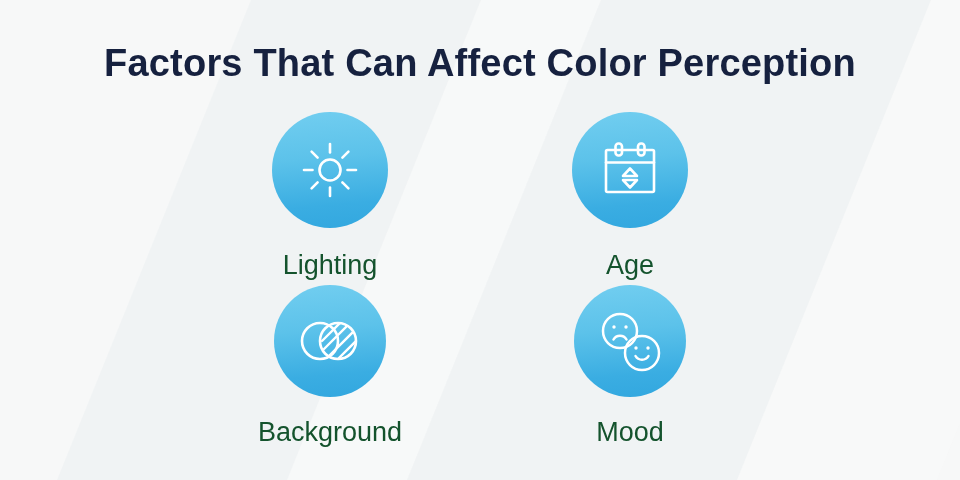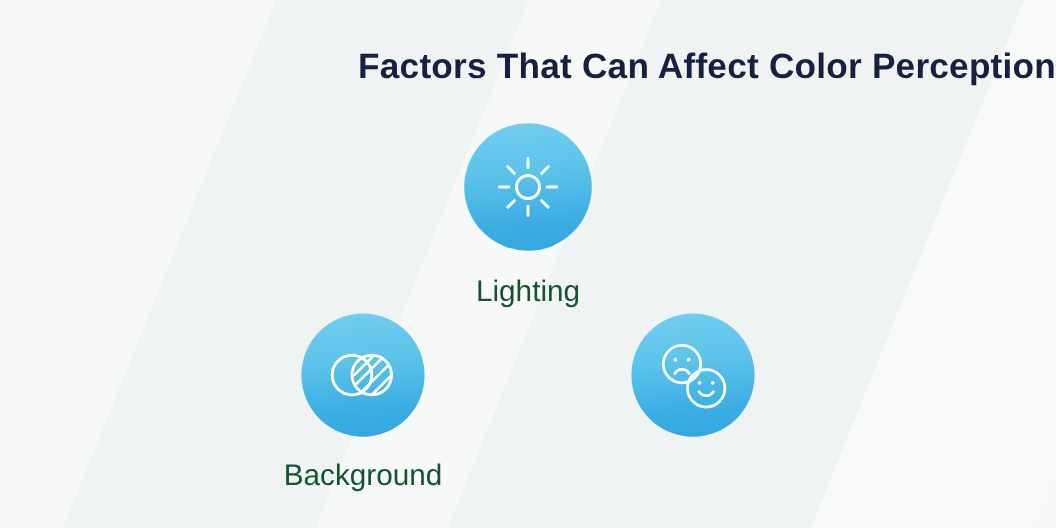--- a/index.html
+++ b/index.html
@@ -34,22 +34,22 @@
   .band-b { left: 380px;  width: 120px; background: #f6f8f8; opacity: .9; }
   .band-c { left: 500px;  width: 330px; background: #eef2f3; opacity: .75; }
   .band-d { left: 830px;  width: 200px; background: #f7f8f8; opacity: .9; }
 
   
   .title {
     position: absolute;
     top: 42px;
     left: 0;
     width: 960px;
-    text-align: right;
-    font-size: 32px;
+    text-align: center;
+    font-size: 38px;
     font-weight: bold;
     letter-spacing: .2px;
     color: #16213f;
   }
 
   
   .row {
     position: absolute;
     left: 0;
     width: 960px;
@@ -117,20 +117,38 @@
             <line x1="11.6" y1="11.6" x2="17.6" y2="17.6"></line>
             <line x1="42.4" y1="42.4" x2="48.4" y2="48.4"></line>
             <line x1="48.4" y1="11.6" x2="42.4" y2="17.6"></line>
             <line x1="17.6" y1="42.4" x2="11.6" y2="48.4"></line>
           </svg>
         </span>
       </div>
       <div class="label">Lighting</div>
     </div>
 
+    <div class="item">
+      <div class="badge">
+        <span>
+          <svg width="62" height="60" viewBox="0 0 62 60" fill="none" stroke="#ffffff" stroke-width="2.6" stroke-linejoin="round" stroke-linecap="round">
+
+            <rect x="7" y="10" width="48" height="42" rx="1.5"></rect>
+            <line x1="7" y1="22.5" x2="55" y2="22.5"></line>
+
+            <rect x="16.5" y="3.5" width="6.5" height="12" rx="3"></rect>
+            <rect x="39" y="3.5" width="6.5" height="12" rx="3"></rect>
+
+            <path d="M31 28.5 L38 36 L24 36 Z"></path>
+            <path d="M31 47.5 L24 40 L38 40 Z"></path>
+          </svg>
+        </span>
+      </div>
+      <div class="label">Age</div>
+    </div>
 
 
   </div>
 
   <div class="row row-2">
 
     <div class="item">
       <div class="badge">
         <span>
           <svg width="64" height="52" viewBox="0 0 64 52" fill="none" stroke="#ffffff" stroke-width="2.6" stroke-linecap="round">
@@ -165,17 +183,18 @@
             <circle cx="27" cy="17" r="1.7" fill="#ffffff" stroke="none"></circle>
             <path d="M14.5 29.5 a7.5 7.5 0 0 1 13 0"></path>
 
             <circle cx="43" cy="43" r="17"></circle>
             <circle cx="37" cy="38" r="1.7" fill="#ffffff" stroke="none"></circle>
             <circle cx="49" cy="38" r="1.7" fill="#ffffff" stroke="none"></circle>
             <path d="M36.5 46 a7.5 7.5 0 0 0 13 0"></path>
           </svg>
         </span>
       </div>
+      <div class="label">Mood</div>
     </div>
 
   </div>
 
 </div>
 
 </body></html>

